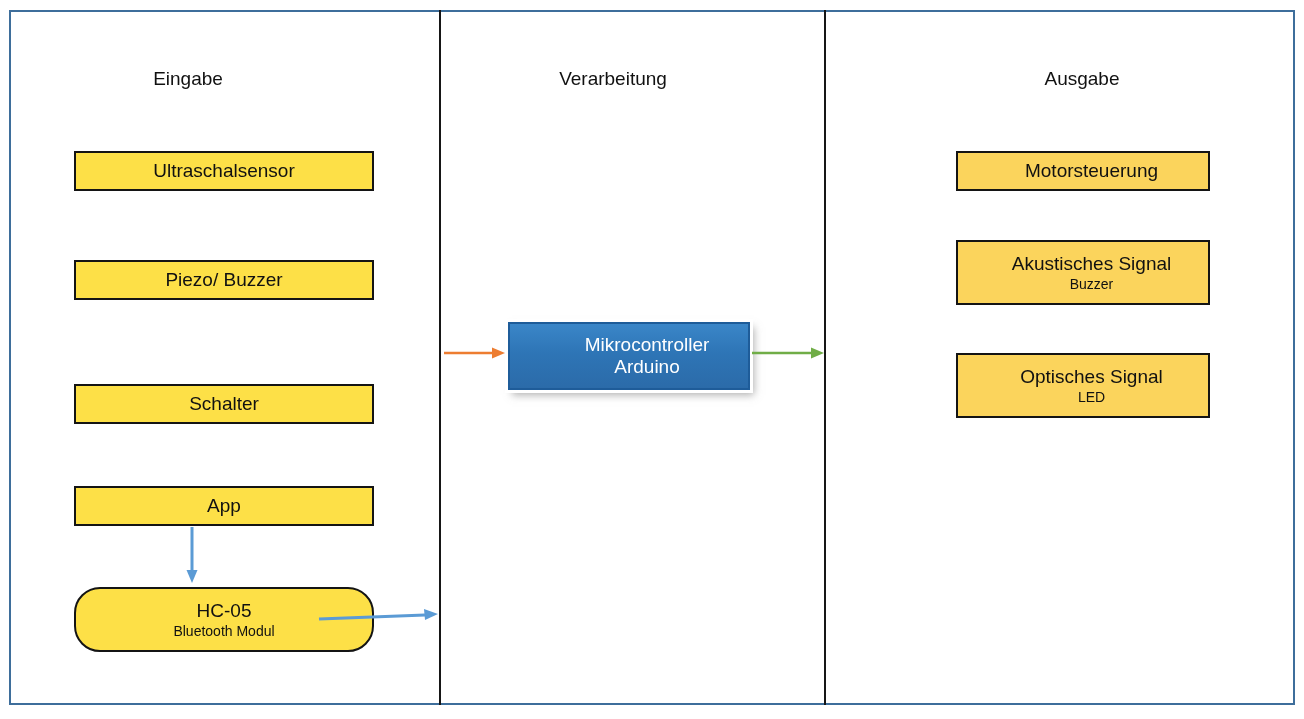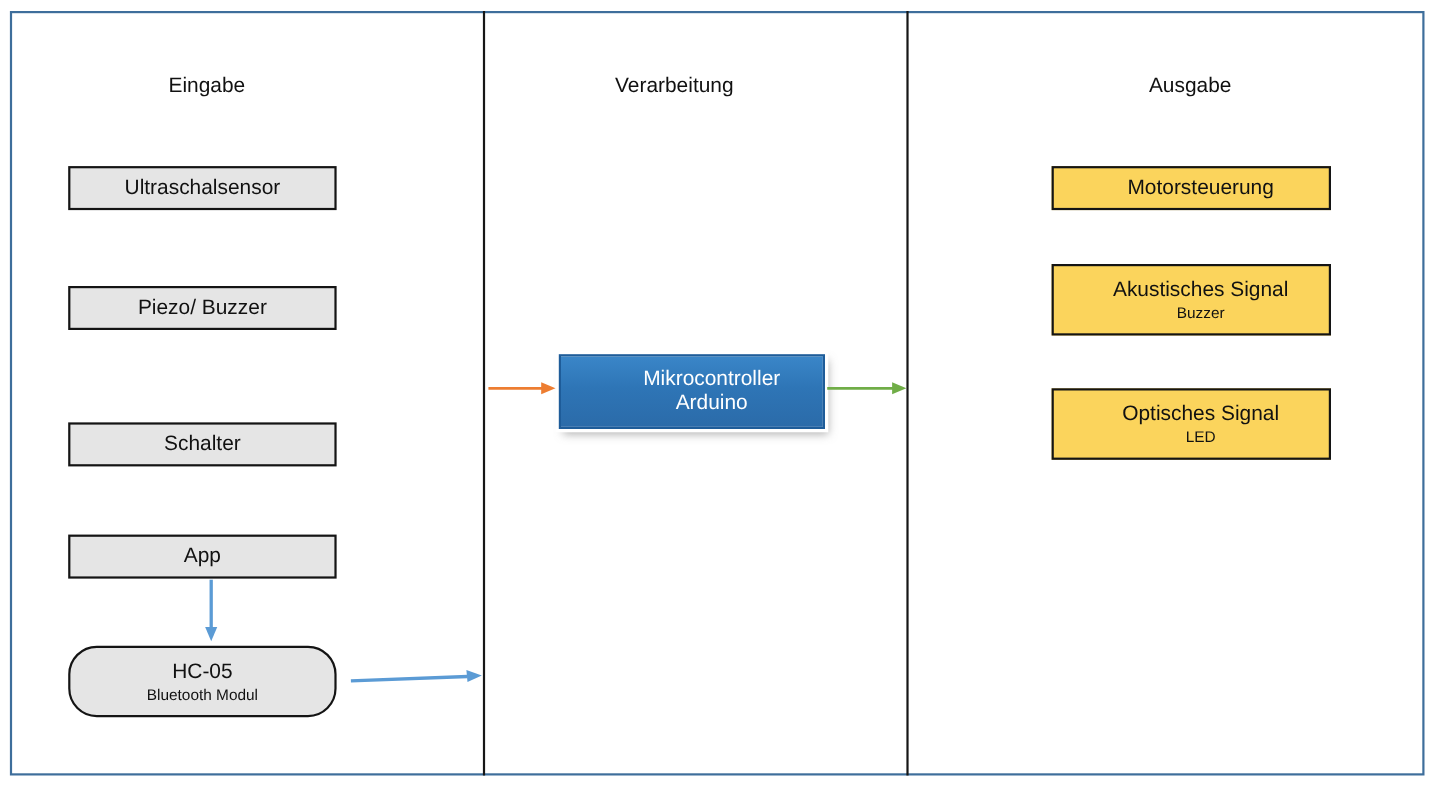--- a/index.html
+++ b/index.html
@@ -22,21 +22,21 @@
     font-size:19px;color:#111111;
   }
   .t1{left:103px;} .t2{left:528px;} .t3{left:997px;}
   .node{
     position:absolute;display:flex;flex-direction:column;align-items:center;justify-content:center;
     text-align:center;line-height:1.15;
   }
   .node .lbl{font-size:19px;color:#111111;}
   .node .sub{font-size:14px;color:#111111;margin-top:2px;}
   .input-node{
-    left:62px;width:244px;background:#e5e5e5;border:2px solid #141414;
+    left:74px;width:300px;background:#fde047;border:2px solid #141414;
   }
   .output-node{
     left:956px;width:254px;background:#FBD45C;border:2px solid #141414;padding-left:17px;
   }
   .processing-node{
     left:508px;top:322px;width:242px;height:68px;
     background:linear-gradient(180deg,#3A86C8 0%,#2E75B6 45%,#2B6BA9 100%);
     border:2px solid #1E5C99;
     box-shadow:0 0 0 3px #ffffff, 4px 5px 8px rgba(110,110,110,0.55);
   }

